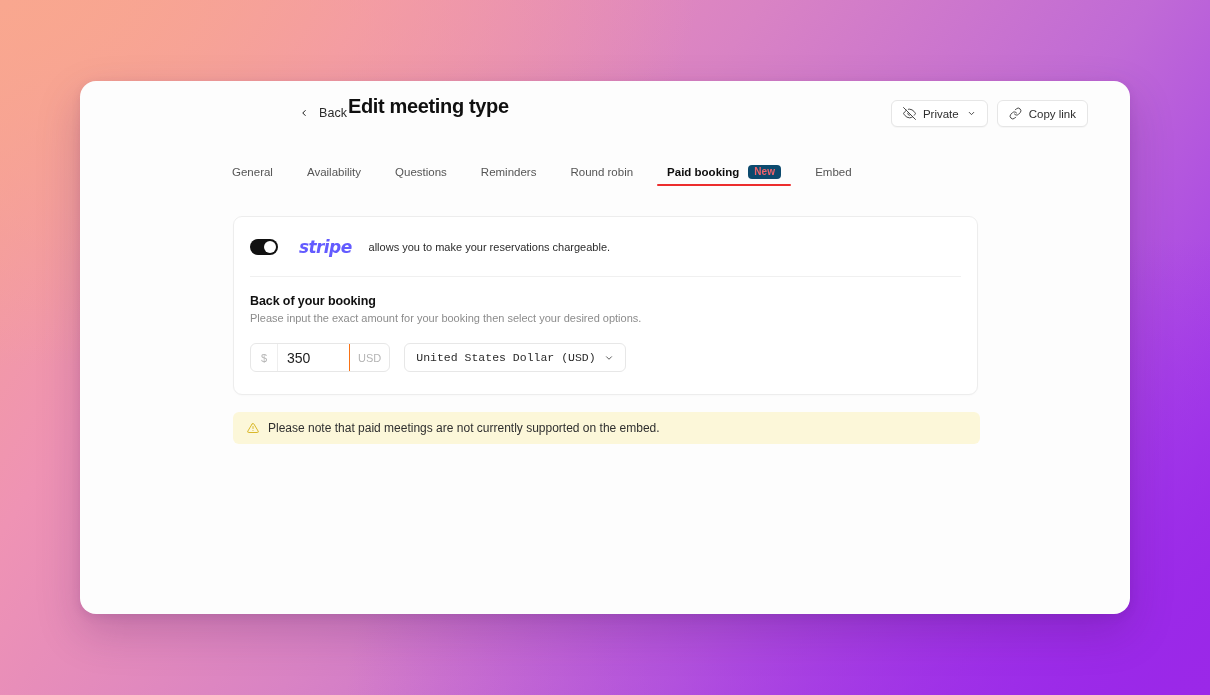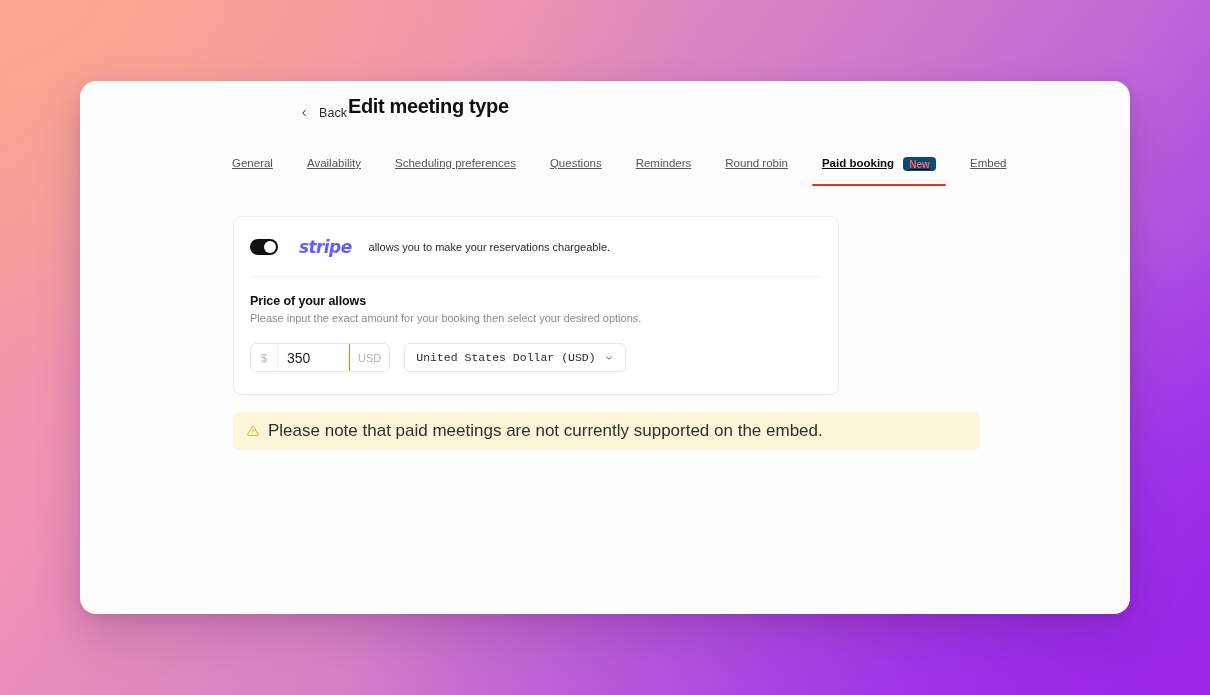--- a/index.html
+++ b/index.html
@@ -112,29 +112,28 @@
     margin-top: 12px;
     padding-left: 152px;
     display: flex;
     align-items: flex-end;
     gap: 0;
   }
 
   .tab {
     position: relative;
     display: inline-flex;
-    align-items: flex-start;
+    align-items: center;
     gap: 9px;
     height: 29px;
     padding: 0 17px;
     font-size: 11.5px;
     color: #555555;
     cursor: pointer;
     white-space: nowrap;
-    text-decoration: underline;
   }
   .tab:first-child { padding-left: 0; }
   .tab.active {
     color: #0d0d0d;
     font-weight: 700;
   }
   .tab.active::after {
     content: "";
     position: absolute;
     left: 7px;
@@ -155,21 +154,21 @@
     border-radius: 4px;
     letter-spacing: .1px;
   }
 
   
   .content {
     padding: 30px 72px 0 153px;
   }
 
   .card {
-    width: 606px;
+    width: 745px;
     background: #ffffff;
     border: 1px solid #ededed;
     border-radius: 9px;
     box-shadow: 0 1px 2px rgba(16,16,16,0.02);
   }
 
   .stripe-row {
     display: flex;
     align-items: center;
     gap: 0;
@@ -293,21 +292,21 @@
     width: 747px;
     margin-top: 17px;
     display: flex;
     align-items: center;
     gap: 9px;
     padding: 9px 14px;
     background: #fcf7d9;
     border-radius: 6px;
   }
   .alert-text {
-    font-size: 17px;
+    font-size: 12px;
     color: #2f2f2f;
   }
   .alert svg { display: block; flex: 0 0 auto; }
 </style>
 </head>
 <body>
 
 <div class="viewport">
   <div class="app-window">
 
@@ -315,35 +314,55 @@
 
       <div class="back-link">
         <svg class="back-chevron" viewBox="0 0 24 24" fill="none" stroke="currentColor" stroke-width="2.4" stroke-linecap="round" stroke-linejoin="round">
           <polyline points="15 18 9 12 15 6"></polyline>
         </svg>
         <span class="back-label">Back</span>
       </div>
 
       <div class="page-title">Edit meeting type</div>
 
+      <div class="header-actions">
+
+        <button class="hbtn">
+          <svg width="13" height="13" viewBox="0 0 24 24" fill="none" stroke="currentColor" stroke-width="1.7" stroke-linecap="round" stroke-linejoin="round">
+            <path d="M17.94 17.94A10.07 10.07 0 0 1 12 20c-7 0-11-8-11-8a18.45 18.45 0 0 1 5.06-5.94M9.9 4.24A9.12 9.12 0 0 1 12 4c7 0 11 8 11 8a18.5 18.5 0 0 1-2.16 3.19"></path>
+            <path d="M14.12 14.12a3 3 0 1 1-4.24-4.24"></path>
+            <line x1="1" y1="1" x2="23" y2="23"></line>
+          </svg>
+          <span>Private</span>
+          <svg class="caret" width="9" height="9" viewBox="0 0 24 24" fill="none" stroke="currentColor" stroke-width="2.4" stroke-linecap="round" stroke-linejoin="round">
+            <polyline points="6 9 12 15 18 9"></polyline>
+          </svg>
+        </button>
+
+        <button class="hbtn">
+          <svg width="13" height="13" viewBox="0 0 24 24" fill="none" stroke="currentColor" stroke-width="1.7" stroke-linecap="round" stroke-linejoin="round">
+            <path d="M10 13a5 5 0 0 0 7.54.54l3-3a5 5 0 0 0-7.07-7.07l-1.72 1.71"></path>
+            <path d="M14 11a5 5 0 0 0-7.54-.54l-3 3a5 5 0 0 0 7.07 7.07l1.71-1.71"></path>
+          </svg>
+          <span>Copy link</span>
+        </button>
+
+      </div>
     </div>
 
     <div class="tab-bar">
 
       <div class="tab">
         <span>General</span>
       </div>
 
       <div class="tab">
         <span>Availability</span>
       </div>
 
-      <div class="tab">
-        <span>Scheduling preferences</span>
-      </div>
 
       <div class="tab">
         <span>Questions</span>
       </div>
 
       <div class="tab">
         <span>Reminders</span>
       </div>
 
       <div class="tab">
@@ -369,21 +388,21 @@
           <div class="toggle">
             <div class="knob"></div>
           </div>
           <span class="stripe-logo">stripe</span>
           <span class="stripe-desc">allows you to make your reservations chargeable.</span>
         </div>
 
         <div class="card-divider"></div>
 
         <div class="price-section">
-          <div class="section-title">Price of your allows</div>
+          <div class="section-title">Back of your booking</div>
           <div class="section-sub">Please input the exact amount for your booking then select your desired options.</div>
 
           <div class="price-controls">
 
             <div class="input-group">
               <span class="ig-affix left">$</span>
               <input class="ig-input" type="text" value="350" style="">
               <span class="ig-affix right">USD</span>
             </div>
 

